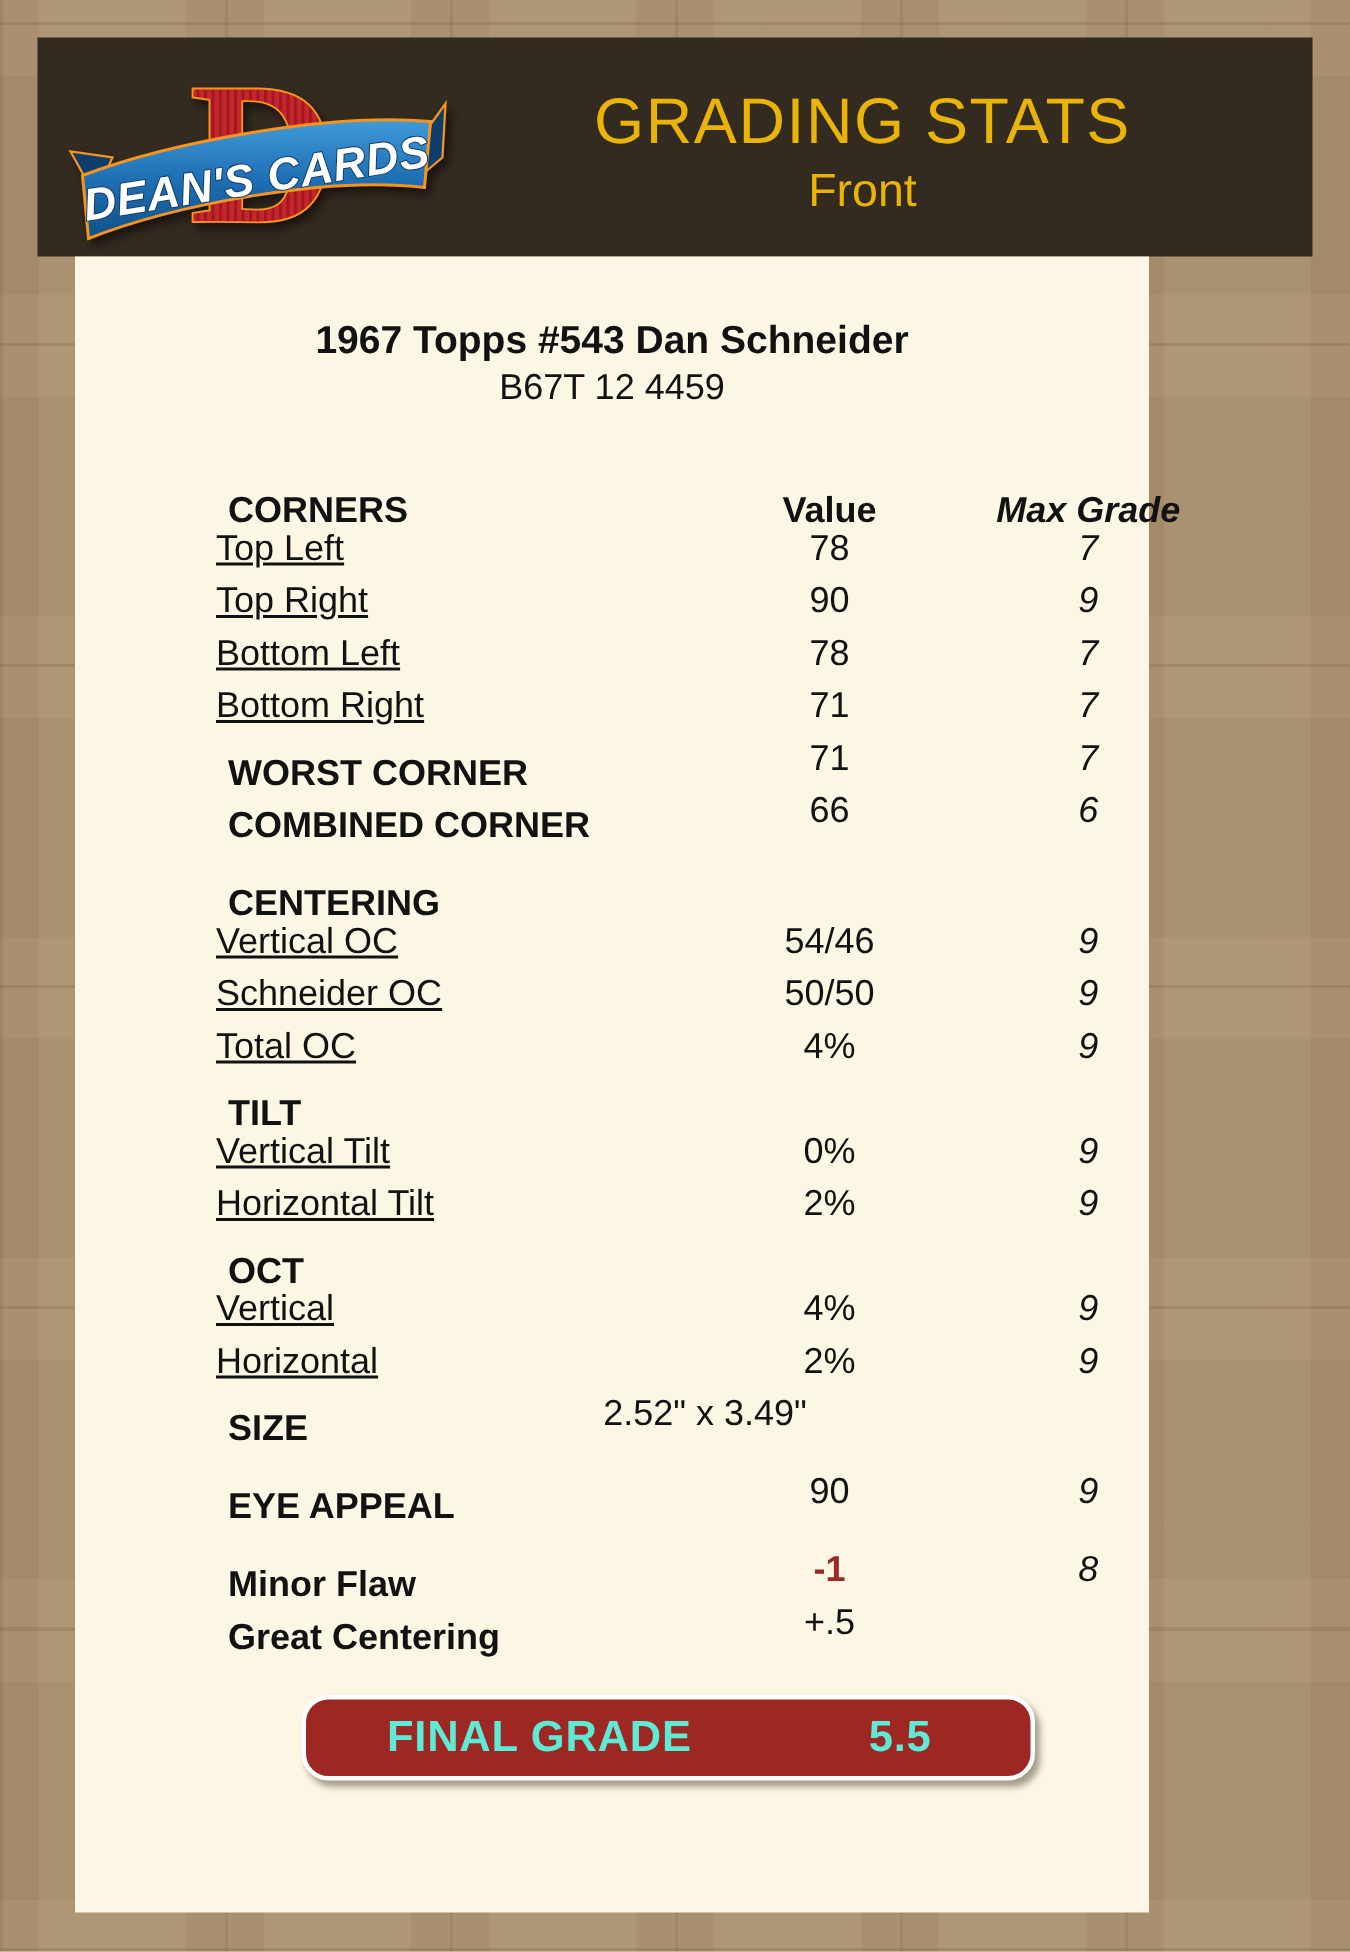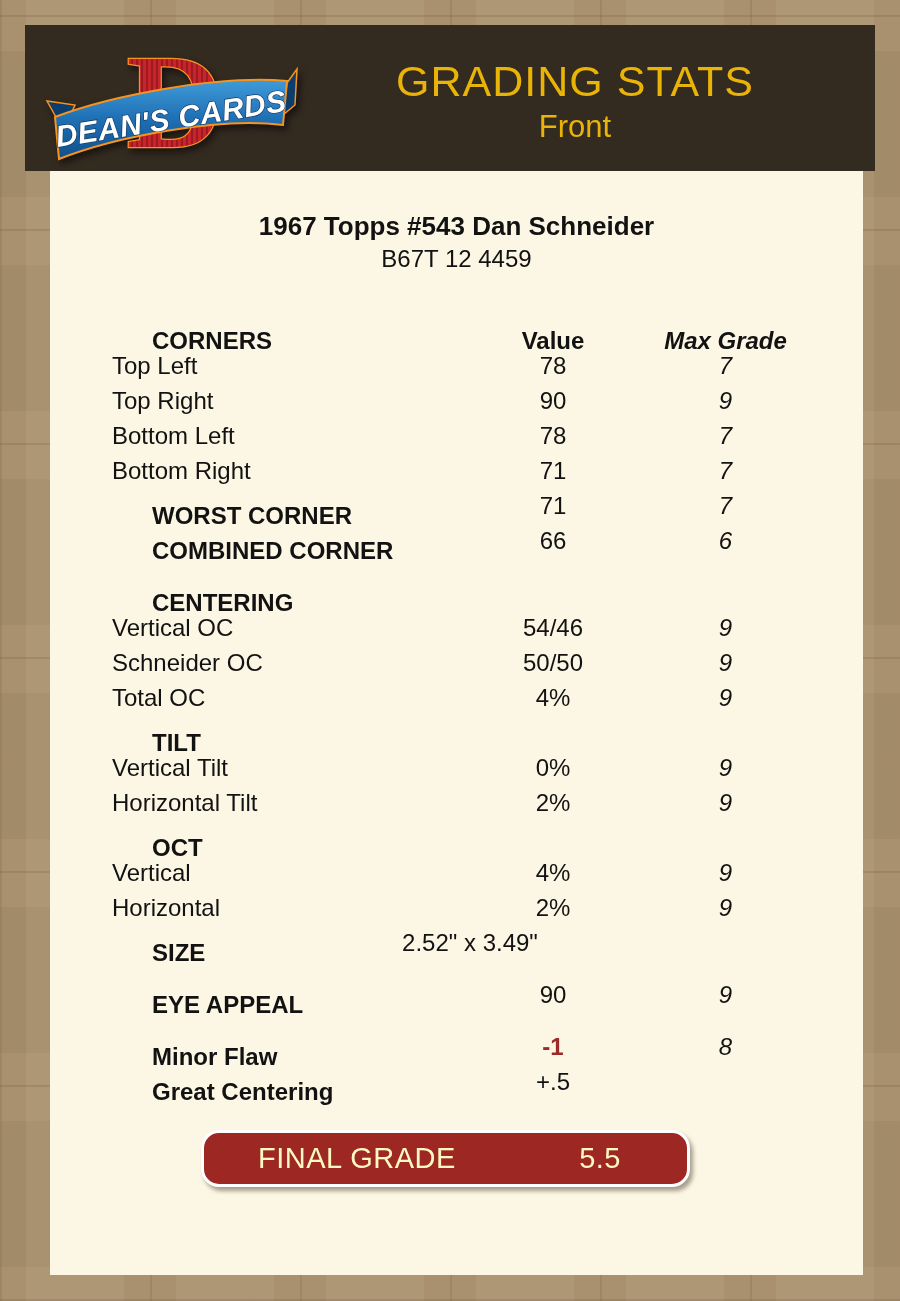--- a/index.html
+++ b/index.html
@@ -25,44 +25,44 @@
   .logo svg { filter: drop-shadow(3px 4px 3px rgba(0,0,0,0.5)); overflow: visible; }
 
   .titles {
     flex: 1; display: flex; flex-direction: column; align-items: center;
     justify-content: center; padding-top: 8px; padding-right: 18px; color: #eab308;
   }
   .main-title { font-size: 43px; line-height: 50px; letter-spacing: 1px; font-weight: 400; }
   .sub-title  { font-size: 31px; line-height: 42px; font-weight: 400; }
 
   .panel {
-    position: absolute; left: 50px; top: 171px; width: 813px; height: 1104px;
+    position: absolute; left: 50px; top: 171px; width: 716px; height: 1104px;
     background: #fcf6e4; color: #121212;
   }
   .card-title { margin-top: 38px; text-align: center; font-size: 26px; font-weight: bold; line-height: 34px; }
   .card-code  { text-align: center; font-size: 24px; line-height: 32px; }
 
   .stats { margin-top: 38px; }
   .row { display: flex; height: 35px; align-items: center; font-size: 24px; }
   .row-gap { height: 17px; }
   .cell { line-height: 35px; white-space: nowrap; }
   .cell.label { flex: 0 0 408px; padding-left: 102px; text-align: left; }
-  .cell.label.indent { padding-left: 62px; }
+  .cell.label.indent { padding-left: 94px; text-decoration: underline; }
   .cell.value { flex: 0 0 190px; text-align: center; }
   .cell.max   { flex: 0 0 155px; text-align: center; font-style: italic; }
   .bold { font-weight: bold; margin-top: 19px; }
   .red  { color: #9b2b28; font-weight: bold; }
   .shift { transform: translateX(-83px); }
 
   .final-grade {
     margin: 31px 0 0 151px; width: 489px; height: 57px;
     background: #9c2723; border: 3px solid #ffffff; border-radius: 18px;
     box-shadow: 3px 4px 4px rgba(60,50,35,0.45);
     display: flex; align-items: center; justify-content: space-between;
-    padding: 0 66px 0 54px; color: #fef9c3; font-size: 29px; font-weight: normal;
+    padding: 0 66px 0 54px; color: #5eead4; font-size: 29px; font-weight: bold;
     letter-spacing: 0.5px;
   }
 </style>
 </head>
 <body>
 
 <div class="page">
 
   <header class="header">
     <div class="logo">

